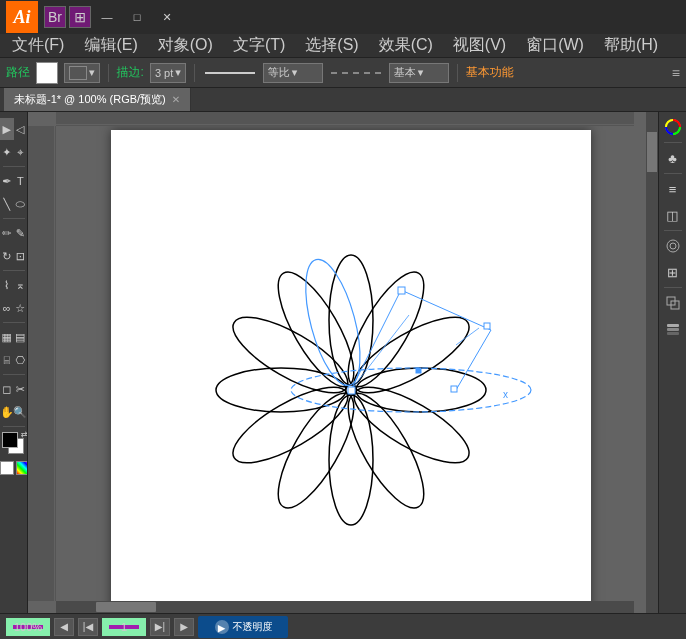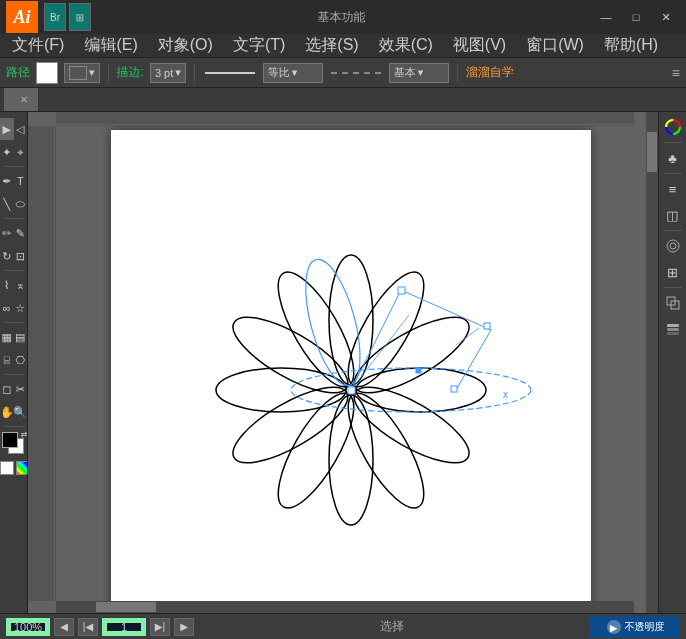--- a/index.html
+++ b/index.html
@@ -11,22 +11,22 @@
       background: #2b2b2b; padding: 0 6px; gap: 2px;
     }
     #ai-logo {
       width: 32px; height: 32px; background: #ff6a00;
       display: flex; align-items: center; justify-content: center;
       font-size: 18px; font-weight: bold; color: #fff; font-style: italic;
       font-family: Georgia, serif;
     }
     #title-btn-group { display: flex; gap: 3px; margin-left: 4px; }
     .title-btn {
-      width: 22px; height: 28px; background: #0f766e; border: 1px solid #666;
-      display: flex; align-items: center; justify-content: center; font-size: 10px; color: #ccc; cursor: pointer;
+      width: 22px; height: 22px; background: #701a75; border: 1px solid #666;
+      display: flex; align-items: center; justify-content: center; font-size: 14px; color: #ccc; cursor: pointer;
     }
     #title-center { flex: 1; text-align: center; font-size: 12px; color: #aaa; }
     #window-controls { display: flex; gap: 2px; }
     .win-btn {
       width: 28px; height: 20px; display: flex; align-items: center; justify-content: center;
       font-size: 11px; cursor: pointer; color: #ccc;
     }
 
     
     #menubar {
@@ -117,21 +117,21 @@
     
     #bottombar {
       display: flex; align-items: center; height: 26px;
       background: #3c3c3c; border-top: 1px solid #222; padding: 0 6px; gap: 4px;
     }
     .bottom-btn {
       width: 20px; height: 18px; display: flex; align-items: center; justify-content: center;
       font-size: 10px; color: #ccc; background: #555; border: 1px solid #666; cursor: pointer;
     }
     .bottom-input {
-      width: 44px; height: 18px; background: #0f172a; border: 5px solid #86efac;
+      width: 44px; height: 18px; background: #a21caf; border: 7px solid #86efac;
       font-size: 11px; color: #ccc; text-align: center; display: flex; align-items: center; justify-content: center;
     }
     .bottom-status { flex: 1; text-align: center; font-size: 12px; color: #aaa; }
     .bottom-watermark {
       width: 90px; height: 22px; background: rgba(0,80,160,0.8);
       display: flex; align-items: center; justify-content: center;
       font-size: 10px; color: #fff; gap: 3px; border-radius: 2px;
     }
 
     
@@ -147,21 +147,20 @@
   </style>
 </head>
 <body>
 
 <div id="titlebar">
   <div id="ai-logo">Ai</div>
   <div id="title-btn-group">
     <div class="title-btn">Br</div>
     <div class="title-btn">⊞</div>
   </div>
-  <div id="title-center">基本功能</div>
   <div id="window-controls">
     <div class="win-btn">—</div>
     <div class="win-btn">□</div>
     <div class="win-btn close">✕</div>
   </div>
 </div>
 
 <div id="menubar">
   <span class="menu-item">文件(F)</span>
   <span class="menu-item">编辑(E)</span>
@@ -188,26 +187,27 @@
   <div class="opt-sep"></div>
   <div class="opt-line"></div>
   <div class="opt-combo opt-combo-wide">
     <span>等比</span>▾
   </div>
   <div class="opt-line-dashed"></div>
   <div class="opt-combo opt-combo-wide">
     <span>基本</span>▾
   </div>
   <div class="opt-sep"></div>
-  <span style="color:#f93;font-size:12px;">溜溜自学</span>
+  <span style="color:#f93;font-size:12px;">基本功能</span>
   <div style="margin-left:auto;font-size:14px;color:#aaa;cursor:pointer;">≡</div>
 </div>
 
 <div id="tabbar">
   <div class="tab active">
+    <span>未标题-1* @ 100% (RGB/预览)</span>
     <span class="tab-close">✕</span>
   </div>
 </div>
 
 <div id="main">
 
   <div id="left-toolbar">
     <div class="left-toolbar-inner">
 
       <div class="tool-row">
@@ -406,21 +406,20 @@
   </div>
 </div>
 
 <div id="bottombar">
   <div class="bottom-input">100%</div>
   <div class="bottom-btn">◀</div>
   <div class="bottom-btn">|◀</div>
   <div class="bottom-input">1</div>
   <div class="bottom-btn">▶|</div>
   <div class="bottom-btn">▶</div>
-  <div class="bottom-status">选择</div>
 
   <div class="bottom-watermark">
     <svg width="16" height="16">
       <circle cx="8" cy="8" r="7" fill="#fff" opacity="0.3"></circle>
       <text x="4" y="12" fill="#fff" font-size="9" font-weight="bold">▶</text>
     </svg>
     <span>不透明度</span>
   </div>
 </div>
 

